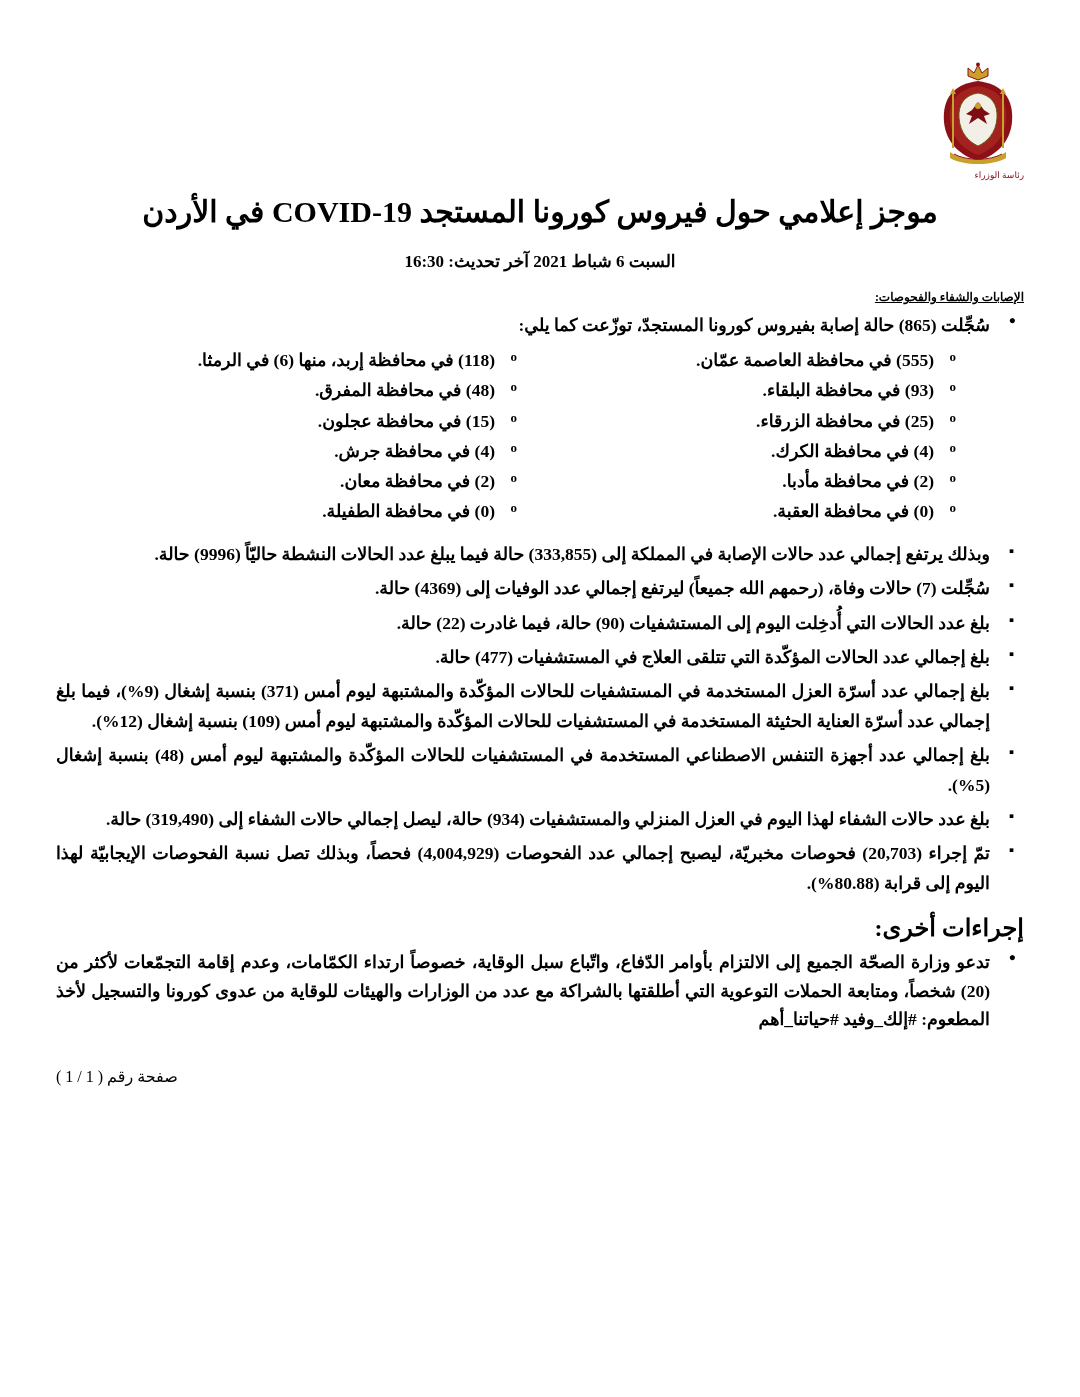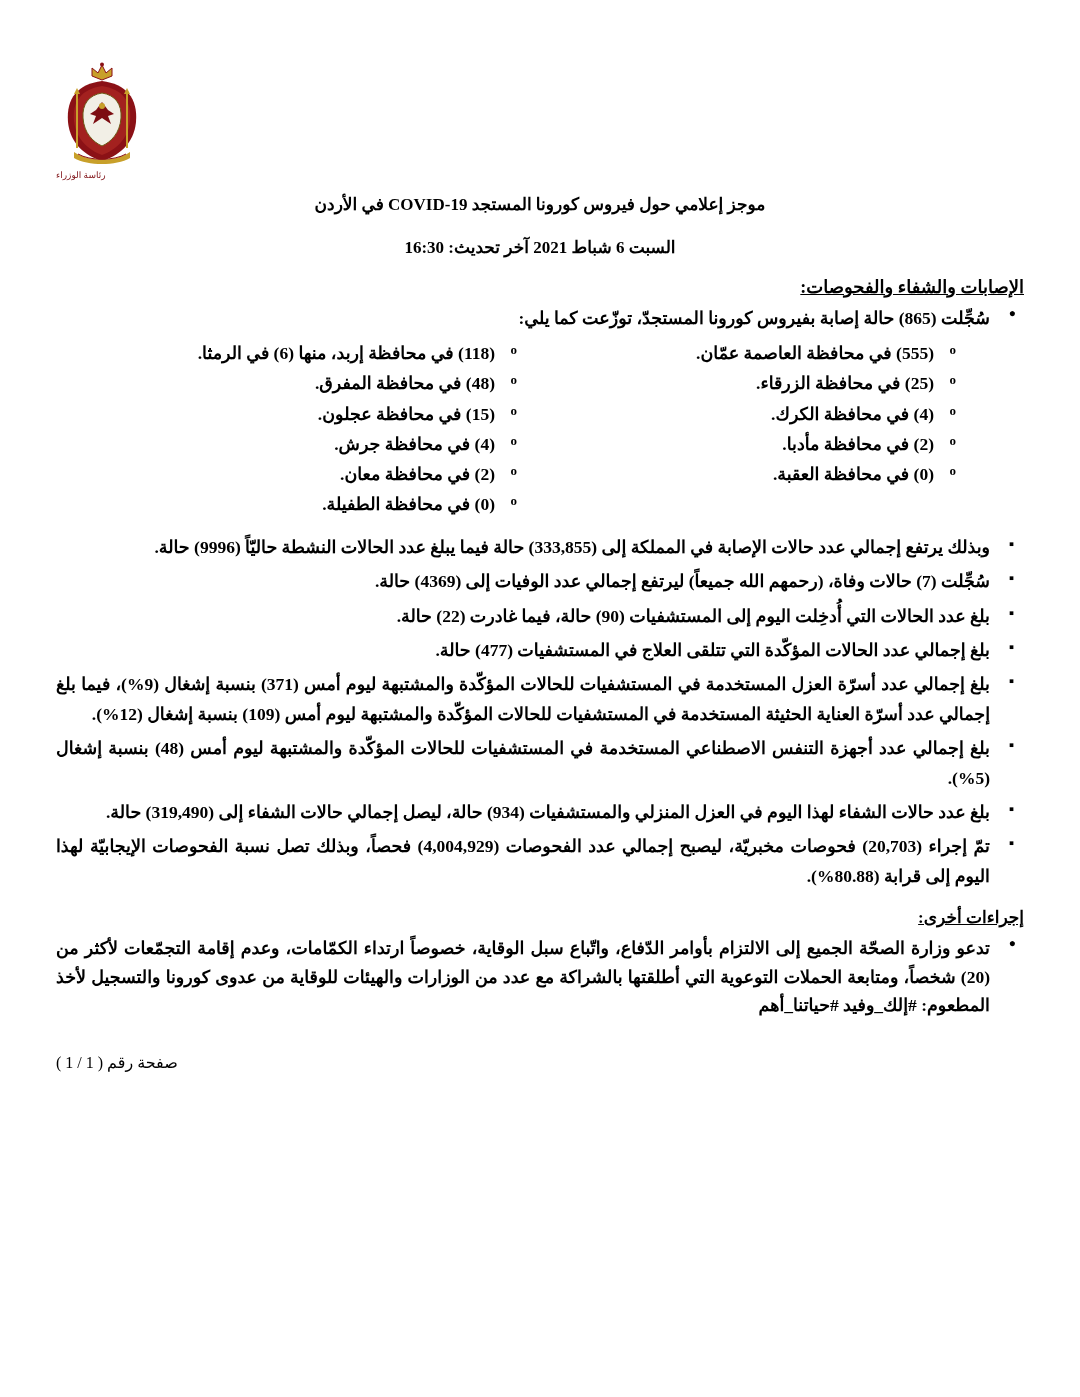--- a/index.html
+++ b/index.html
@@ -16,21 +16,21 @@
   }
   .page {
     width: 1080px;
     min-height: 1397px;
     box-sizing: border-box;
     padding: 48px 56px 20px 56px;
     position: relative;
   }
   
   .emblem-wrap {
-    text-align: left;
+    text-align: right;
     margin-top: 14px;
     margin-bottom: 10px;
   }
   .emblem {
     display: inline-block;
     width: 92px;
     height: 110px;
     position: relative;
   }
   .emblem svg { display: block; }
@@ -38,39 +38,39 @@
     font-size: 9px;
     color: #7d0d12;
     letter-spacing: 1px;
     margin-top: -6px;
     font-family: "Liberation Serif", serif;
   }
   
   .doc-title {
     text-align: center;
     font-weight: bold;
+    font-size: 30px;
+    margin: 14px 0 0 0;
+    letter-spacing: 0px;
+  }
+  .doc-subtitle {
+    text-align: center;
+    font-weight: bold;
     font-size: 17px;
     margin: 14px 0 0 0;
-    letter-spacing: 0px;
-  }
-  .doc-subtitle {
-    text-align: center;
-    font-weight: bold;
-    font-size: 17px;
-    margin: 14px 0 0 0;
   }
   .doc-date {
     text-align: center;
     font-weight: bold;
     font-size: 17px;
     margin: 22px 0 0 0;
   }
   .section-heading {
     font-weight: bold;
-    font-size: 18px;
+    font-size: 12px;
     text-decoration: underline;
     text-align: right;
     margin: 18px 0 6px 0;
   }
   
   ul.lvl1 {
     list-style: none;
     margin: 6px 0 0 0;
     padding: 0 34px 0 0;
   }
@@ -150,22 +150,21 @@
     font-family: "Liberation Serif", serif;
   }
   .gov-col.right li {
     text-align: right;
   }
   .gov-col.left li {
     text-align: right;
   }
   .other-head {
     font-weight: bold;
-    font-size: 17px;
-    text-decoration: underline;
+    font-size: 24px;
     text-align: right;
     margin: 16px 0 4px 0;
   }
   .footer {
     text-align: left;
     font-size: 16px;
     margin-top: 34px;
     font-weight: normal;
   }
 </style>
@@ -209,20 +208,21 @@
   <ul class="lvl1">
     <li>
       <span class="intro-line">سُجِّلت (865) حالة إصابة بفيروس كورونا المستجدّ، توزّعت كما يلي:</span>
     </li>
   </ul>
 
   <div class="gov-grid">
     <div class="gov-col right">
       <ul>
         <li>(555) في محافظة العاصمة عمّان.</li>
+        <li>(93) في محافظة البلقاء.</li>
         <li>(25) في محافظة الزرقاء.</li>
         <li>(4) في محافظة الكرك.</li>
         <li>(2) في محافظة مأدبا.</li>
         <li>(0) في محافظة العقبة.</li>
       </ul>
     </div>
     <div class="gov-col left">
       <ul>
         <li>(118) في محافظة إربد، منها (6) في الرمثا.</li>
         <li>(48) في محافظة المفرق.</li>

